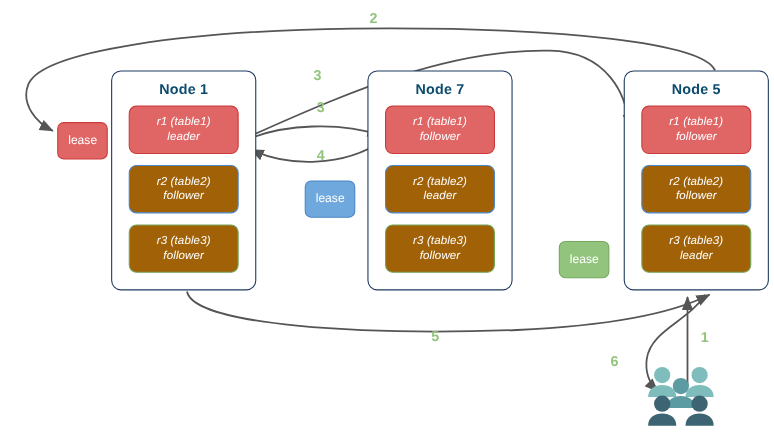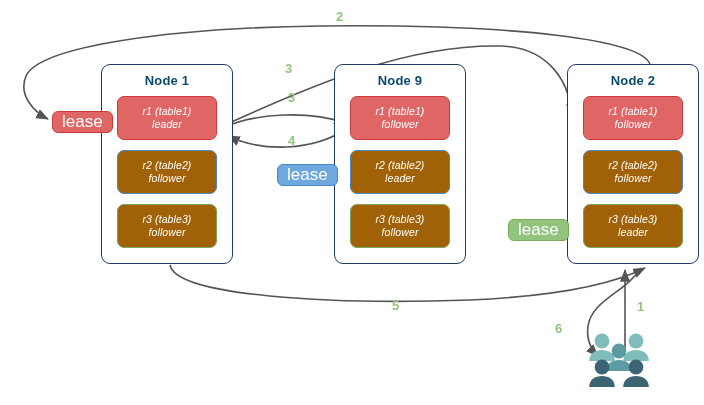--- a/index.html
+++ b/index.html
@@ -72,27 +72,27 @@
   }
   .replica .ln2 { display: block; }
   .rep-red   { background: #e06666; border: 1.4px solid #cc3b3b; }
   .rep-blue  { background: #a16207; border: 1.4px solid #4a86c8; }
   .rep-green { background: #a16207; border: 1.4px solid #76a85e; }
 
   
   .lease {
     position: absolute;
     box-sizing: border-box;
-    height: 22px;
+    height: 34px;
     border-radius: 6px;
     display: flex;
     align-items: center;
     justify-content: center;
     color: #ffffff;
-    font-size: 17px;
+    font-size: 11px;
     padding: 0 9px;
   }
   .lease-red   { background: #e06666; border: 1.4px solid #cc3b3b; }
   .lease-blue  { background: #6fa8dc; border: 1.4px solid #4a86c8; }
   .lease-green { background: #93c47d; border: 1.4px solid #76a85e; }
 
   
   .step {
     position: absolute;
     color: #93c47d;
@@ -149,39 +149,39 @@
         <span class="ln2">follower</span>
       </div>
       <div class="replica rep-green">
         <span>r3 (table3)</span>
         <span class="ln2">follower</span>
       </div>
     </div>
   </div>
 
   <div class="node" style="left:334px; top:64px;">
-    <div class="node-title">Node 9</div>
+    <div class="node-title">Node 7</div>
     <div class="replica-list">
       <div class="replica rep-red">
         <span>r1 (table1)</span>
         <span class="ln2">follower</span>
       </div>
       <div class="replica rep-blue">
         <span>r2 (table2)</span>
         <span class="ln2">leader</span>
       </div>
       <div class="replica rep-green">
         <span>r3 (table3)</span>
         <span class="ln2">follower</span>
       </div>
     </div>
   </div>
 
   <div class="node" style="left:567px; top:64px;">
-    <div class="node-title">Node 2</div>
+    <div class="node-title">Node 5</div>
     <div class="replica-list">
       <div class="replica rep-red">
         <span>r1 (table1)</span>
         <span class="ln2">follower</span>
       </div>
       <div class="replica rep-blue">
         <span>r2 (table2)</span>
         <span class="ln2">follower</span>
       </div>
       <div class="replica rep-green">

